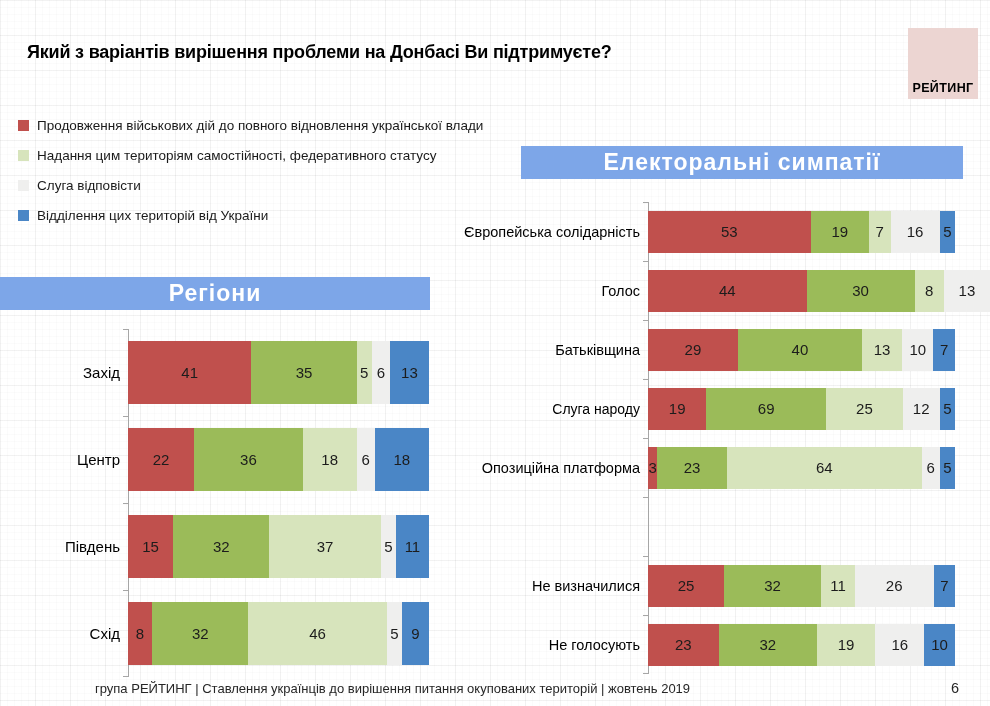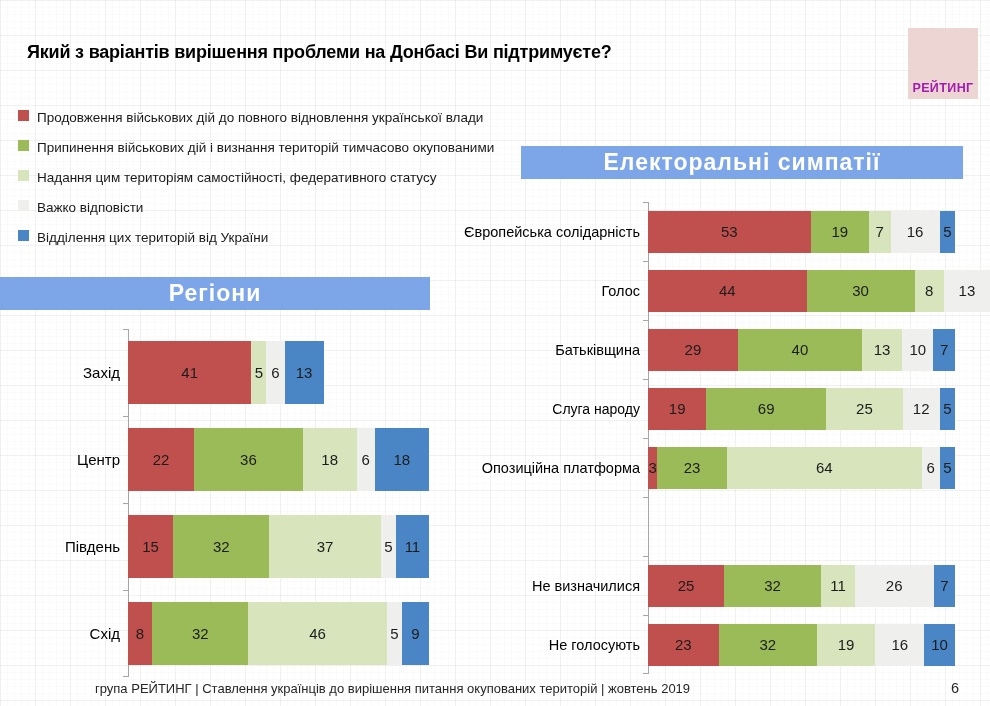--- a/index.html
+++ b/index.html
@@ -8,23 +8,23 @@
     font-family:"Liberation Sans",sans-serif;color:#1a1a1a;background-color:#fff;
     background-image:
       linear-gradient(to right, rgba(90,90,90,0.06) 1px, transparent 1px),
       linear-gradient(to bottom, rgba(90,90,90,0.06) 1px, transparent 1px),
       linear-gradient(to right, rgba(90,90,90,0.025) 1px, transparent 1px),
       linear-gradient(to bottom, rgba(90,90,90,0.025) 1px, transparent 1px);
     background-size:35px 35px,35px 35px,7px 7px,7px 7px;
   }
   .title{position:absolute;left:27px;top:42px;width:720px;font-size:18px;font-weight:bold;color:#000;letter-spacing:-0.2px;}
   .logo{position:absolute;left:908px;top:28px;width:70px;height:71px;background:#ecd5d2;}
-  .logo span{position:absolute;bottom:4px;left:0;right:0;text-align:center;color:#a21caf;font-weight:bold;font-size:12.5px;letter-spacing:0.4px;}
+  .logo span{position:absolute;bottom:4px;left:0;right:0;text-align:center;color:#000000;font-weight:bold;font-size:12.5px;letter-spacing:0.4px;}
   .legend{position:absolute;left:18px;top:110px;list-style:none;margin:0;padding:0;}
-  .legend li{display:flex;align-items:flex-start;height:30px;font-size:13.5px;color:#1a1a1a;white-space:nowrap;}
+  .legend li{display:flex;align-items:center;height:30px;font-size:13.5px;color:#1a1a1a;white-space:nowrap;}
   .legend .sw{width:11px;height:11px;margin-right:8px;flex:none;}
   .banner{position:absolute;background:#7da6e8;color:#fff;font-weight:bold;display:flex;align-items:center;justify-content:center;letter-spacing:1px;}
   .banner.regions{left:0;top:277px;width:430px;height:33px;font-size:23px;}
   .banner.electoral{left:521px;top:146px;width:442px;height:33px;font-size:23px;}
   .chart{position:absolute;}
   .chart.regions{left:0;top:329px;}
   .chart.electoral{left:442px;top:202px;}
   .crow{display:flex;align-items:center;}
   .clabel{text-align:right;padding-right:8px;box-sizing:border-box;color:#000;flex:none;white-space:nowrap;}
   .cbar{display:flex;flex:none;position:relative;z-index:1;}
@@ -44,46 +44,45 @@
   <div class="logo" style="background: rgb(236, 213, 210);">
     <span>РЕЙТИНГ</span>
   </div>
 
   <ul class="legend" id="legend">
       <li>
         <span class="sw" style="background: rgb(192, 80, 77);"></span>
         <span>Продовження військових дій до повного відновлення української влади</span>
       </li>
       <li>
-        <span class="sw" style="background: rgb(155, 187, 89);"></span>
-        <span>Припинення військових дій і визнання територій тимчасово окупованими</span>
-      </li>
-      <li>
         <span class="sw" style="background: rgb(215, 228, 188);"></span>
         <span>Надання цим територіям самостійності, федеративного статусу</span>
       </li>
       <li>
         <span class="sw" style="background: rgb(239, 239, 238);"></span>
-        <span>Важко відповісти</span>
+        <span>Слуга відповісти</span>
       </li>
       <li>
         <span class="sw" style="background: rgb(74, 134, 198);"></span>
         <span>Відділення цих територій від України</span>
       </li>
     </ul>
 
   <div class="banner regions" style="background: rgb(125, 166, 232);">Регіони</div>
   <div class="banner electoral" style="background: rgb(125, 166, 232);">Електоральні симпатії</div>
 
   <div class="chart regions" id="chart-regions" style="width: 429px;">
       <div class="crow" style="height: 87px;">
         <div class="clabel" style="width: 128px; font-size: 15px;">Захід</div>
         <div class="cbar" style="width: 301px; height: 63px;">
           <div class="seg" style="width: 41%; background: rgb(192, 80, 77);">
             <span>41</span>
+          </div>
+          <div class="seg" style="width: 35%; background: rgb(155, 187, 89);">
+            <span>35</span>
           </div>
           <div class="seg" style="width: 5%; background: rgb(215, 228, 188);">
             <span>5</span>
           </div>
           <div class="seg" style="width: 6%; background: rgb(239, 239, 238);">
             <span>6</span>
           </div>
           <div class="seg" style="width: 13%; background: rgb(74, 134, 198);">
             <span>13</span>
           </div>

